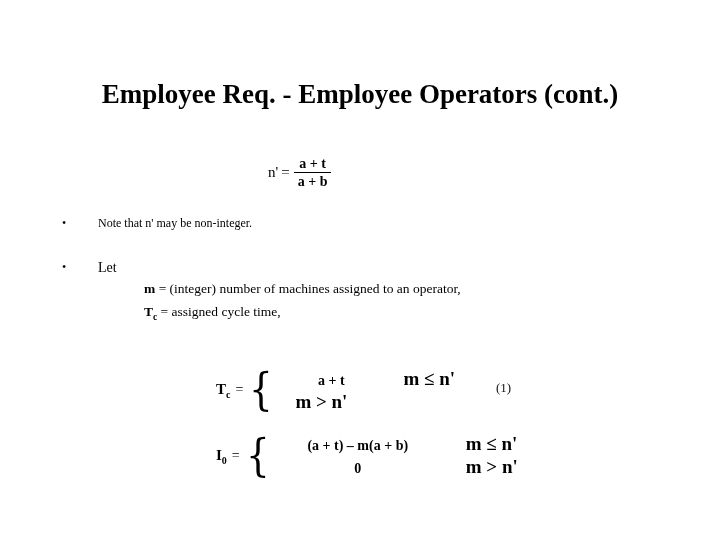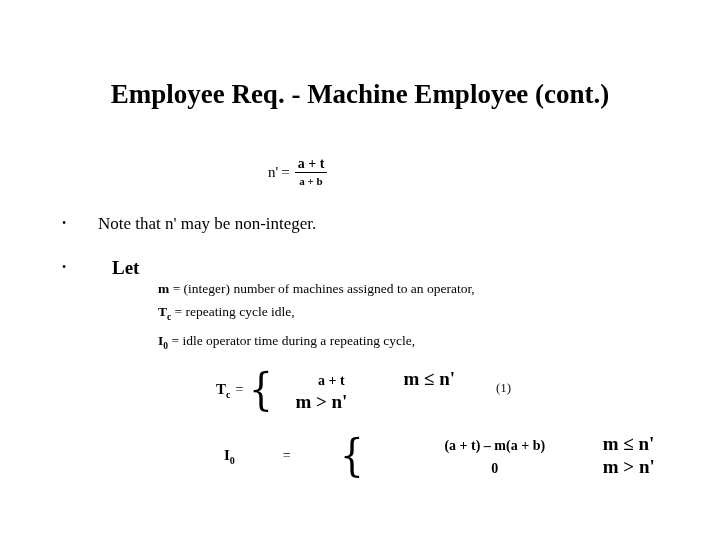--- a/index.html
+++ b/index.html
@@ -62,56 +62,55 @@
     vertical-align: middle;
     font-weight: bold;
   }
   .frac .num {
     padding: 0 4px 1px 4px;
     font-size: 14px;
     line-height: 15px;
   }
   .frac .den {
     padding: 1px 4px 0 4px;
-    font-size: 11px;
+    font-size: 14px;
     line-height: 15px;
     border-top: 1.3px solid #000;
   }
 
   
   .bullet-row {
     position: absolute;
     display: flex;
     align-items: flex-start;
   }
   .bullet-mark {
     width: 12px;
     font-size: 12px;
     line-height: 17px;
     color: #000;
     text-align: left;
     flex: 0 0 auto;
   }
   .bullet-text {
-    font-size: 17px;
+    font-size: 12px;
     line-height: 17px;
     white-space: nowrap;
   }
 
   #bullet-note { left: 62px; top: 215px; }
   #bullet-note .bullet-text { margin-left: 24px; }
 
   #bullet-let { left: 62px; top: 259px; }
   #bullet-let .let-word {
-    margin-left: 38px;
-    font-size: 19px;
+    margin-left: 24px;
+    font-size: 14px;
     line-height: 18px;
     width: 46px;
     flex: 0 0 auto;
-    font-weight: bold;
   }
   .defs {
     margin-left: 0px;
     font-size: 13.5px;
     line-height: 23px;
     white-space: nowrap;
     margin-top: 18px;
   }
   .defs div { white-space: nowrap; }
   .defs .sym {
@@ -168,39 +167,39 @@
     font-size: 19px;
     white-space: nowrap;
   }
 
   
   #eq-tc { left: 216px; top: 368px; }
   #eq-tc .pw-val { width: 108px; }
   #eq-tc .pw-cond { width: 70px; text-align: left; padding-left: 18px;}
 
   
-  #eq-i0 { left: 224px; top: 433px; gap: 43px; }
+  #eq-i0 { left: 216px; top: 433px; }
   #eq-i0 .pw-val { width: 168px; }
   #eq-i0 .pw-cond { width: 70px; text-align: left; padding-left: 24px;}
 
   
   .eq-number {
     position: absolute;
     left: 496px;
     top: 380px;
     font-size: 13px;
     color: #111;
   }
 </style>
 </head>
 <body>
 
 <div class="slide">
 
-  <div class="slide-title">Employee Req. - Machine Employee (cont.)</div>
+  <div class="slide-title">Employee Req. - Employee Operators (cont.)</div>
 
   <div class="eq-nprime">
     <span class="lhs">n'</span>
     <span class="eqsign">=</span>
     <span class="frac">
       <span class="num">a + t</span>
       <span class="den">a + b</span>
     </span>
   </div>
 
@@ -212,25 +211,21 @@
   <div class="bullet-row" id="bullet-let">
     <span class="bullet-mark">•</span>
     <span class="let-word">Let</span>
     <span class="defs">
       <div>
         <span class="sym"><span>m</span></span>
         <span>= (integer) number of machines assigned to an operator,</span>
       </div>
       <div>
         <span class="sym"><span>T</span><sub>c</sub></span>
-        <span>= repeating cycle idle,</span>
-      </div>
-      <div>
-        <span class="sym"><span>I</span><sub>0</sub></span>
-        <span>= idle operator time during a repeating cycle,</span>
+        <span>= assigned cycle time,</span>
       </div>
     </span>
   </div>
 
   <div class="piecewise" id="eq-tc">
     <span class="pw-lhs"><span>T</span><sub>c</sub></span>
     <span class="pw-eq">=</span>
     <span class="brace">{</span>
     <span class="pw-rows">
       <span class="pw-row">

